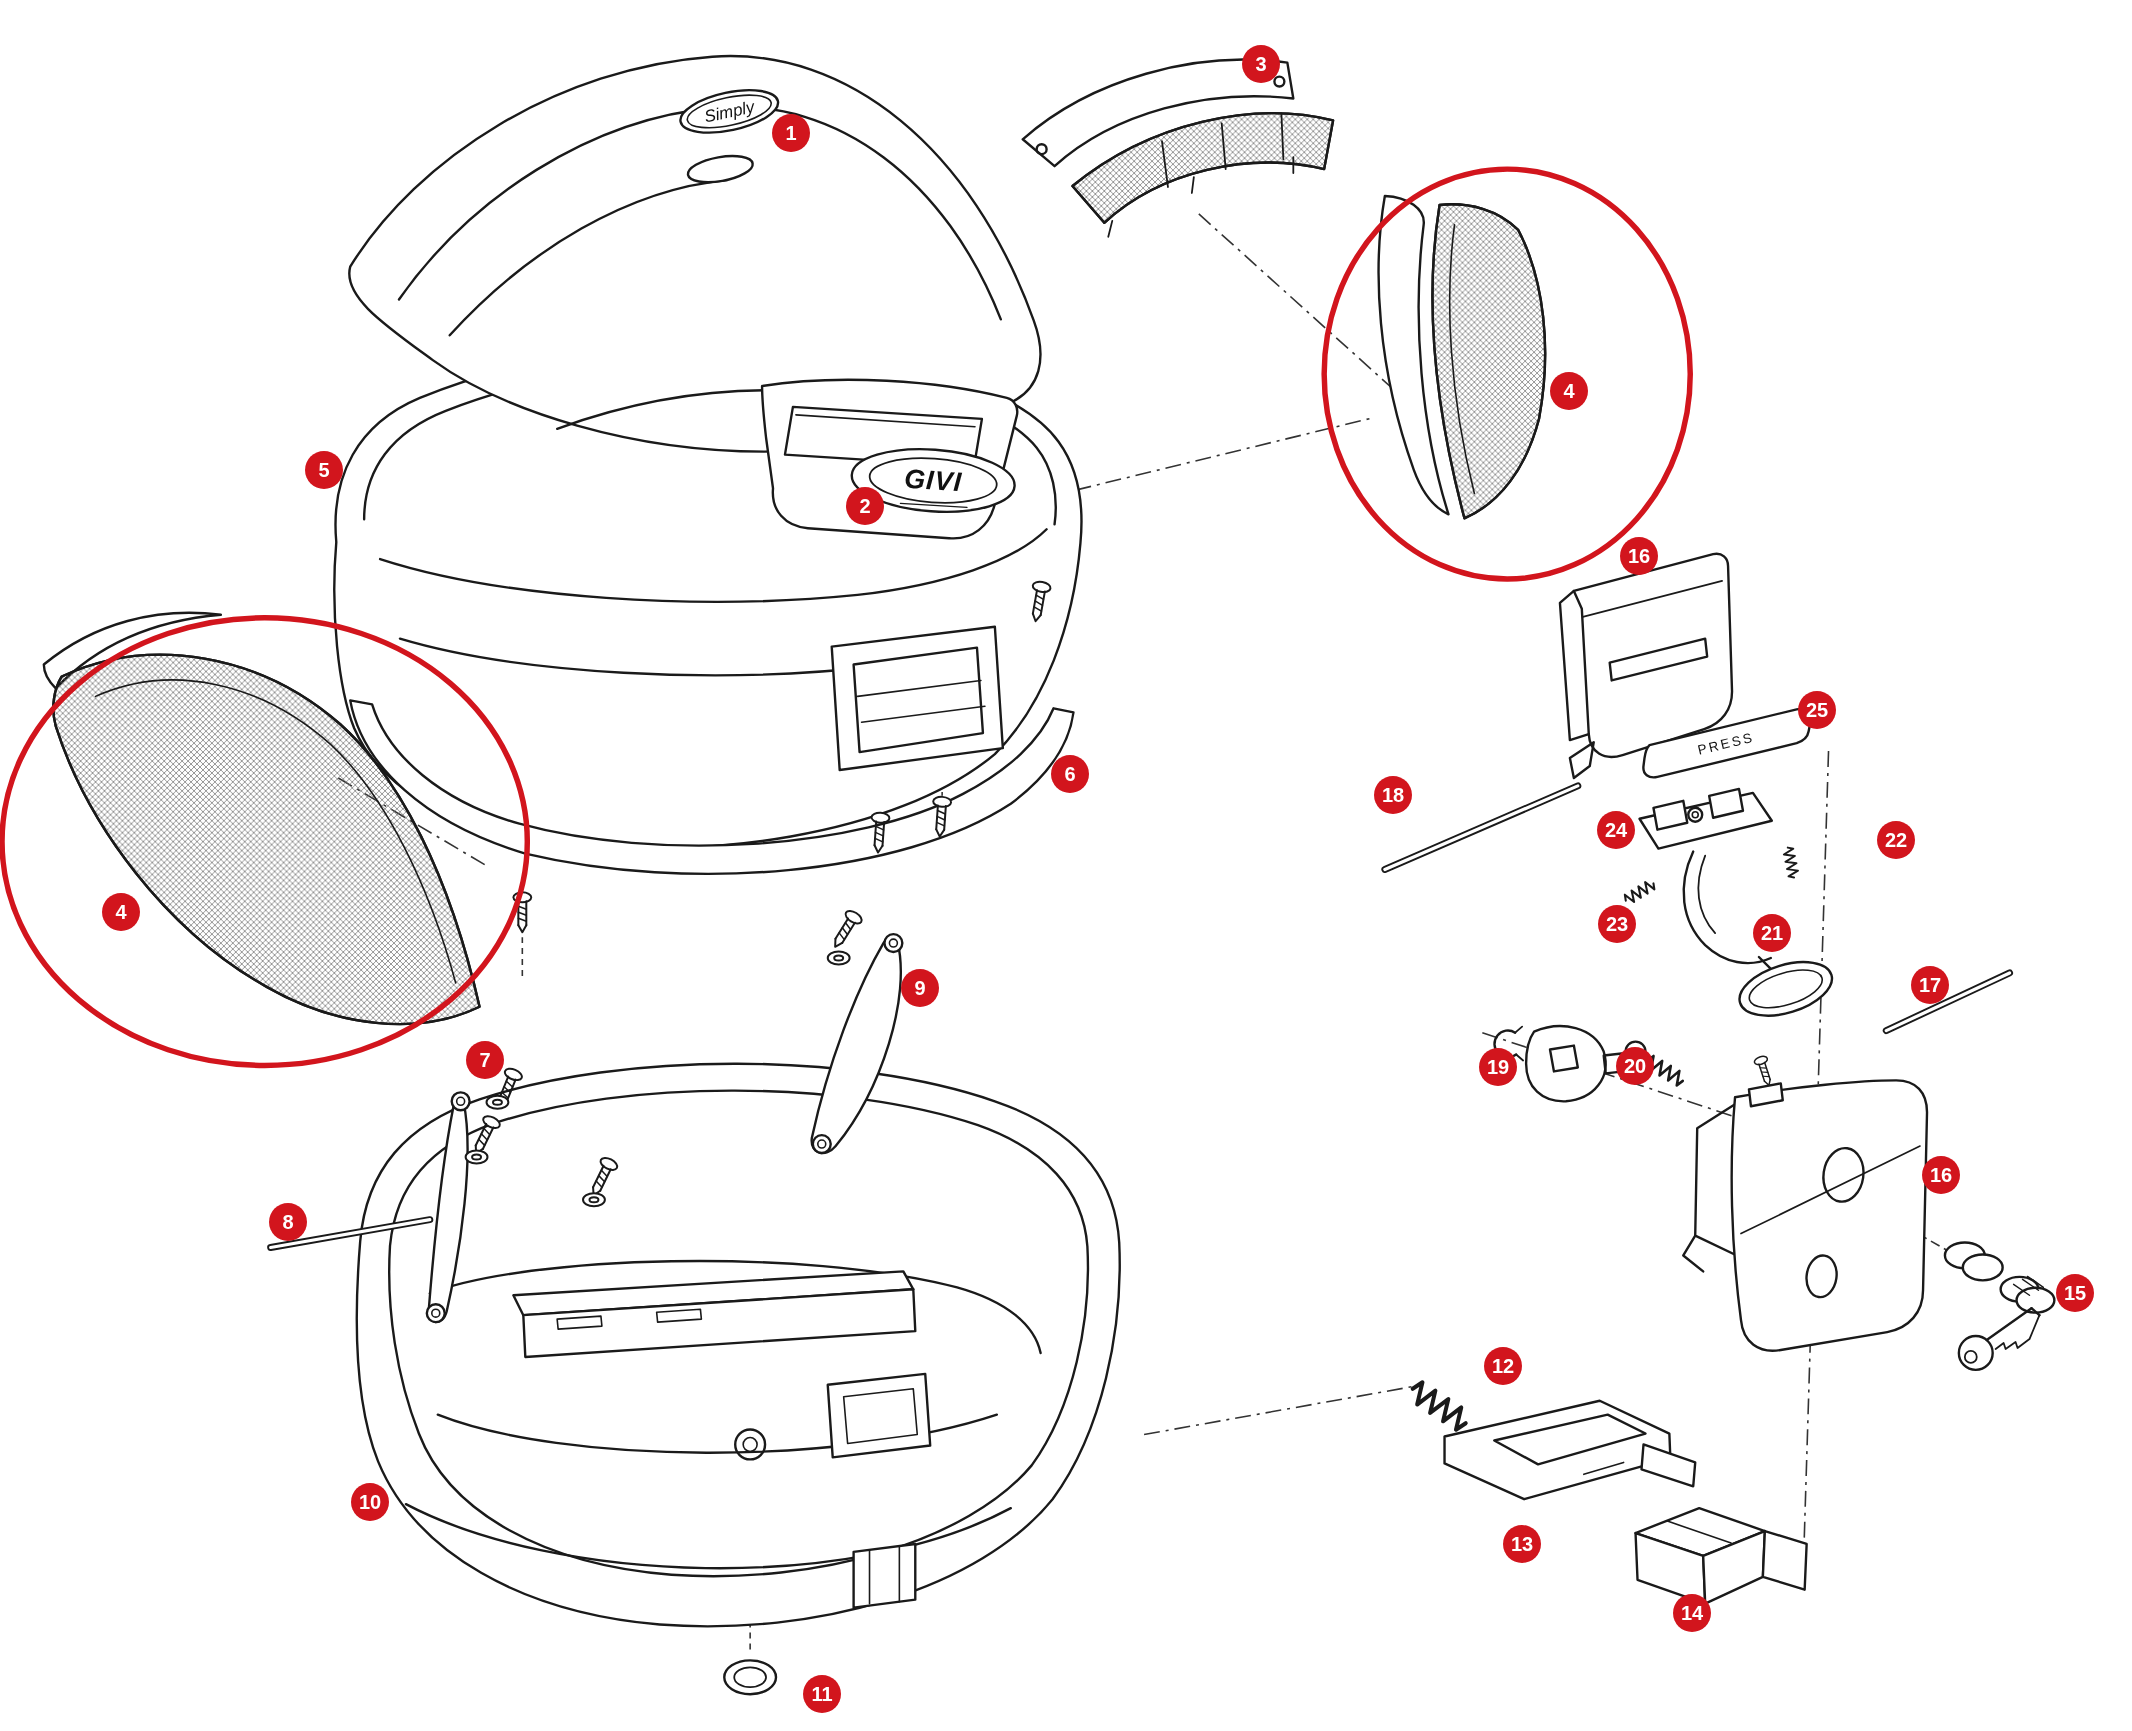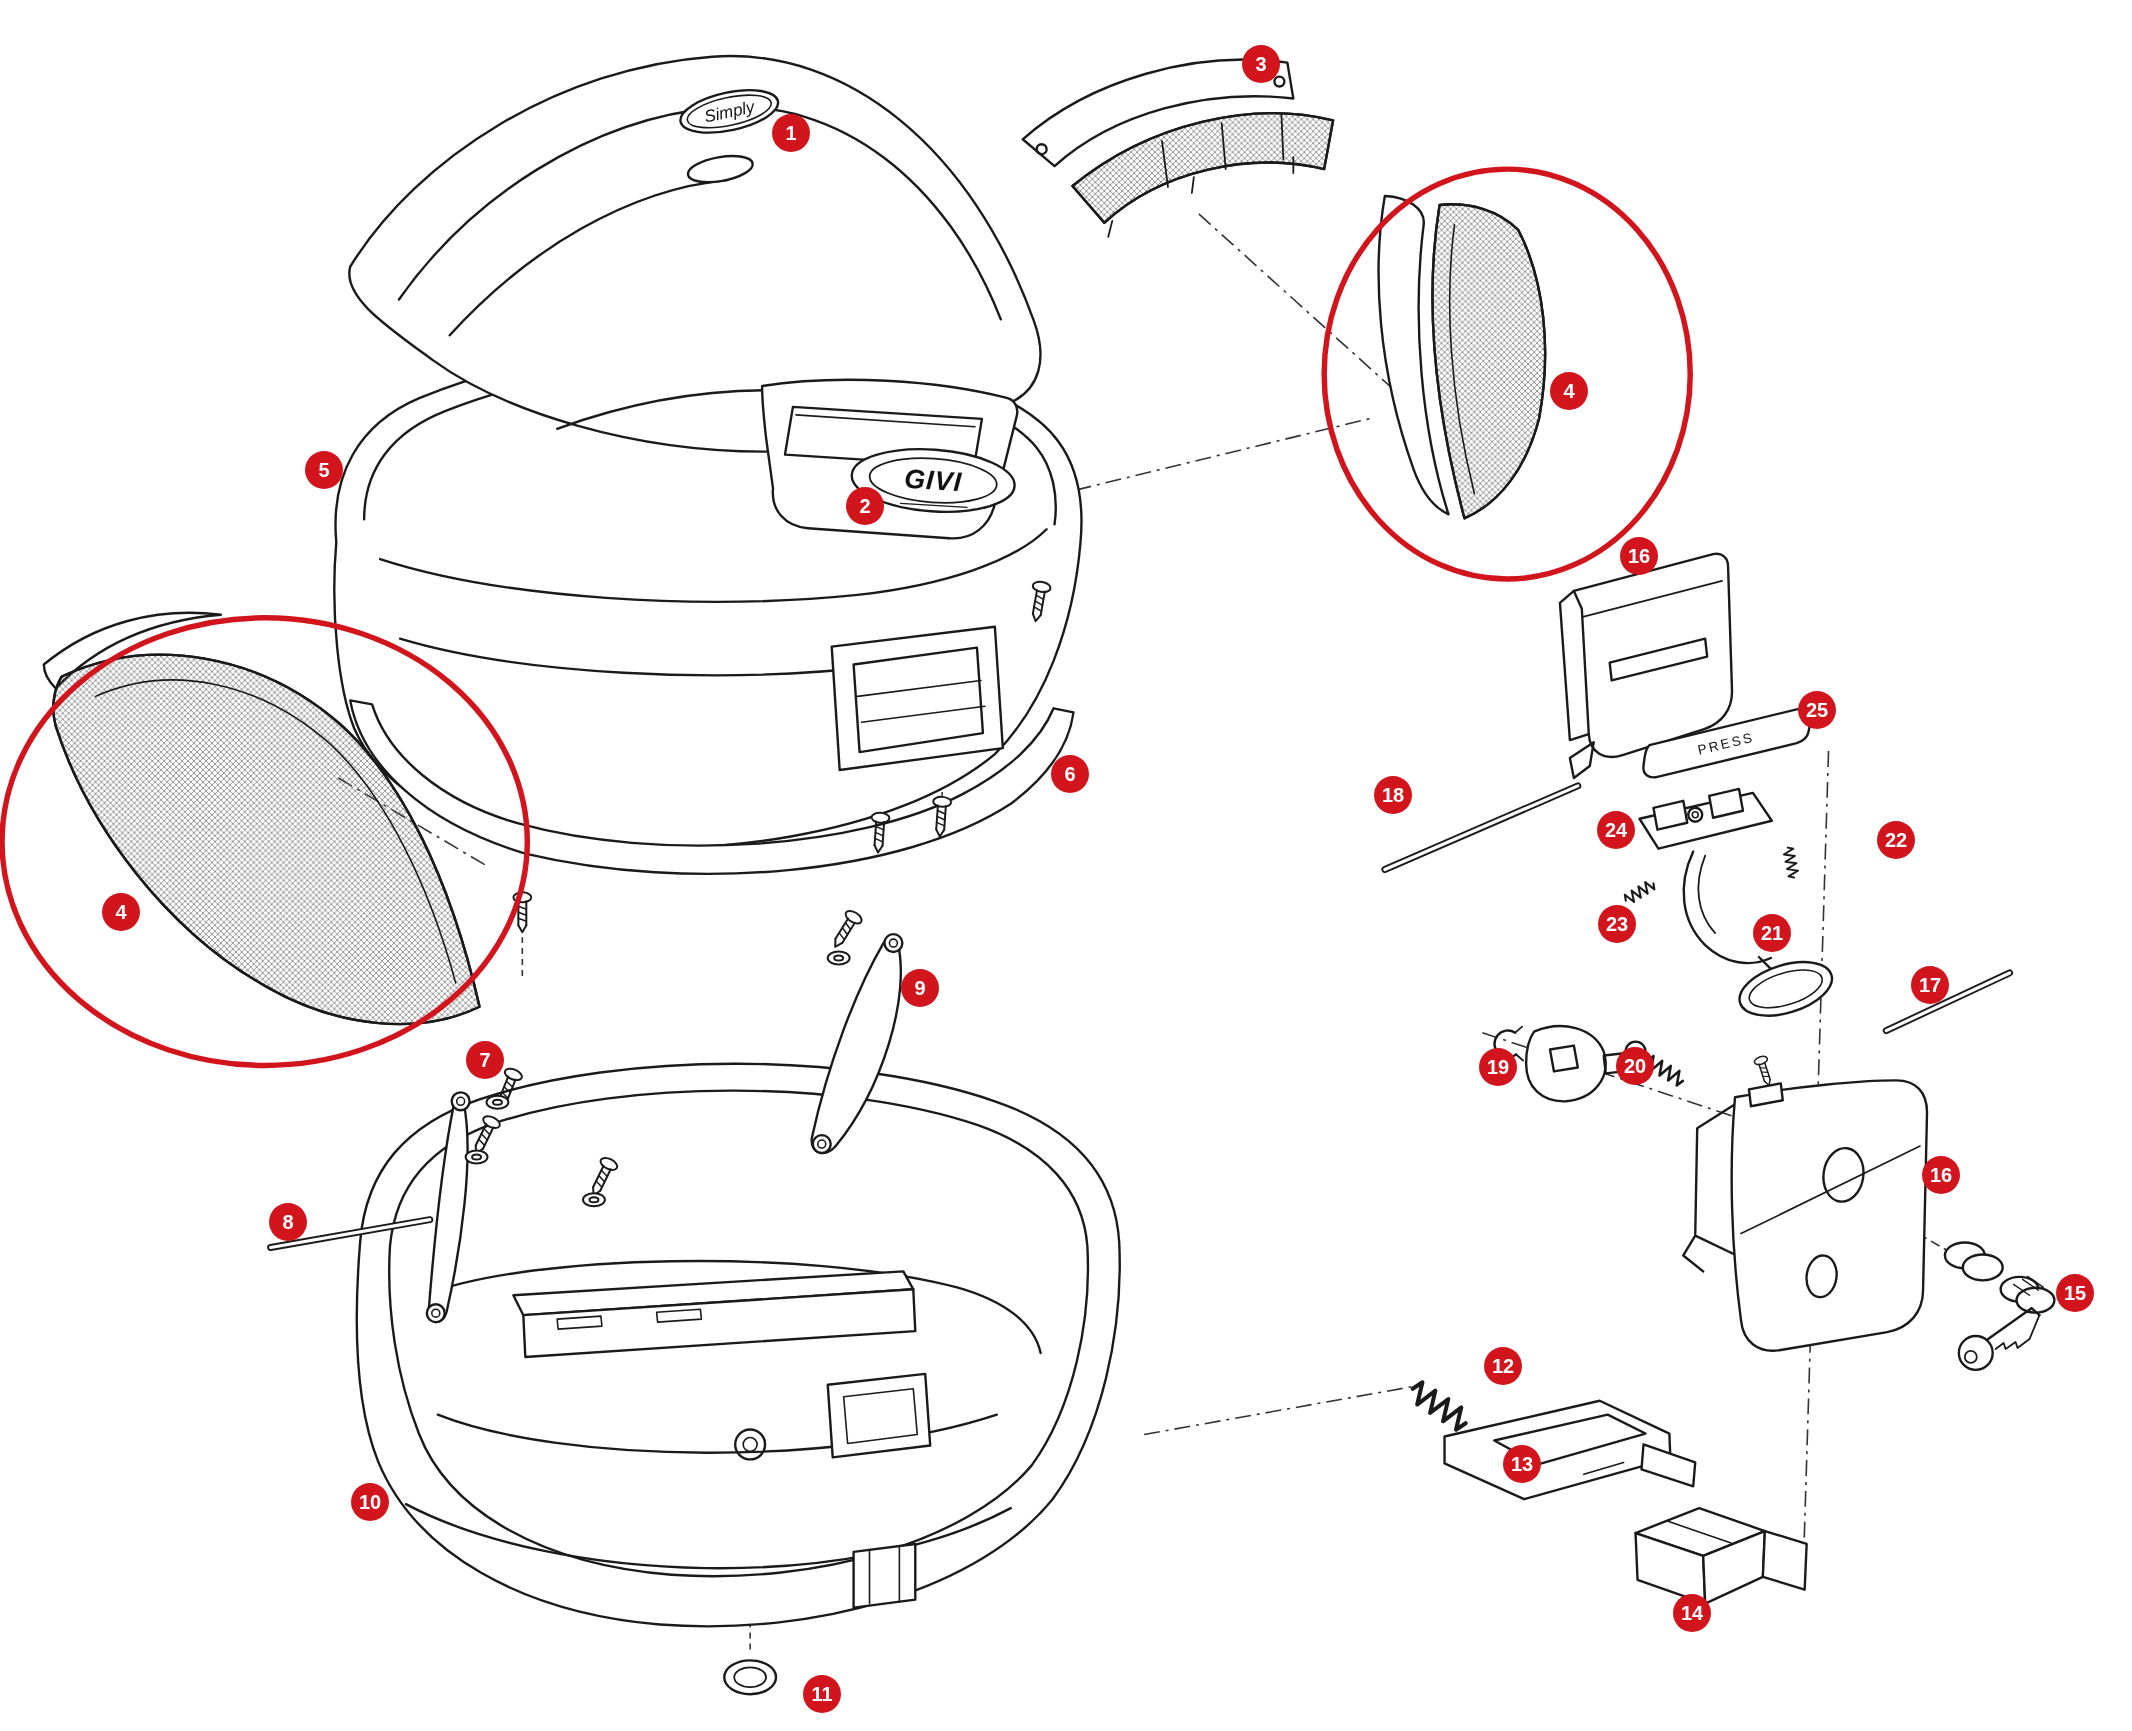--- a/index.html
+++ b/index.html
@@ -305,21 +305,21 @@
       <div class="badge" style="left: 1569px; top: 391px;">4</div>
       <div class="badge" style="left: 121px; top: 912px;">4</div>
       <div class="badge" style="left: 324px; top: 470px;">5</div>
       <div class="badge" style="left: 1070px; top: 774px;">6</div>
       <div class="badge" style="left: 485px; top: 1060px;">7</div>
       <div class="badge" style="left: 288px; top: 1222px;">8</div>
       <div class="badge" style="left: 920px; top: 988px;">9</div>
       <div class="badge" style="left: 370px; top: 1502px;">10</div>
       <div class="badge" style="left: 822px; top: 1682px; margin-top: 12px;">11</div>
       <div class="badge" style="left: 1459px; top: 1366px; margin-left: 44px;">12</div>
-      <div class="badge" style="left: 1522px; top: 1464px;">13</div>
+      <div class="badge" style="left: 1522px; top: 1544px;">13</div>
       <div class="badge" style="left: 1692px; top: 1613px;">14</div>
       <div class="badge" style="left: 2075px; top: 1293px;">15</div>
       <div class="badge" style="left: 1639px; top: 556px;">16</div>
       <div class="badge" style="left: 1941px; top: 1175px;">16</div>
       <div class="badge" style="left: 1930px; top: 985px;">17</div>
       <div class="badge" style="left: 1393px; top: 795px;">18</div>
       <div class="badge" style="left: 1498px; top: 1067px;">19</div>
       <div class="badge" style="left: 1635px; top: 1066px;">20</div>
       <div class="badge" style="left: 1772px; top: 933px;">21</div>
       <div class="badge" style="left: 1896px; top: 840px; text-align: right;">22</div>

